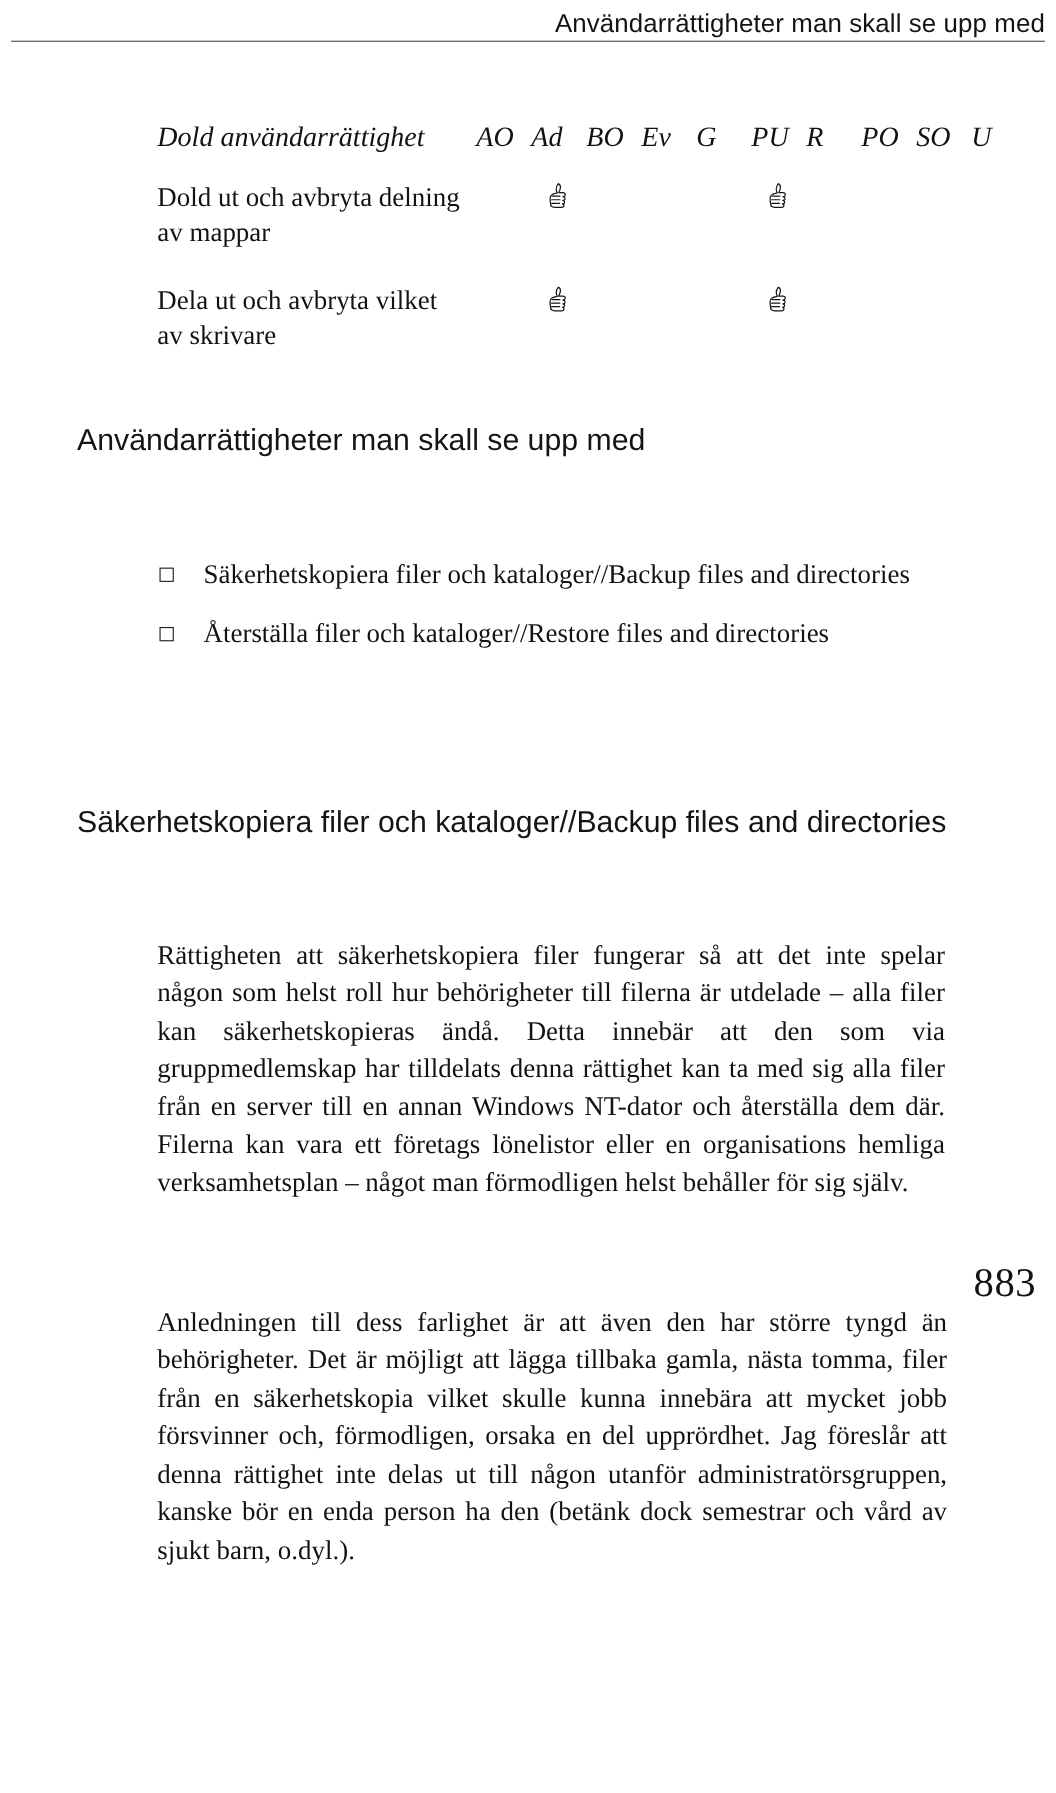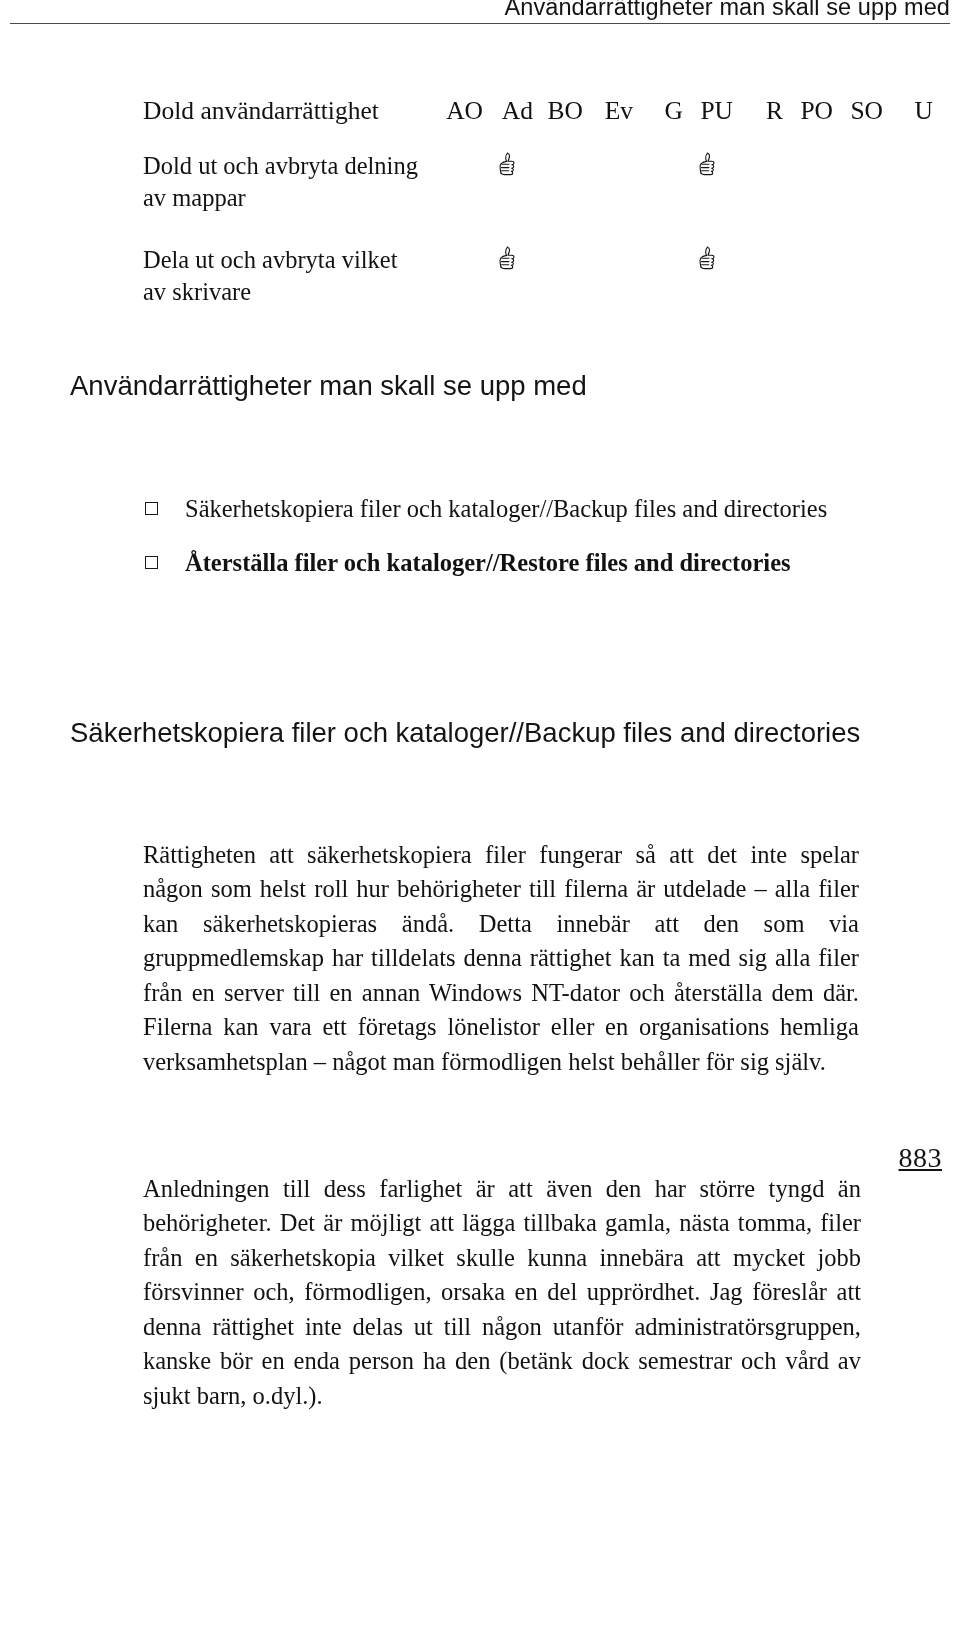--- a/index.html
+++ b/index.html
@@ -15,20 +15,21 @@
     font-family: "Liberation Serif", "DejaVu Serif", serif;
     color: #100f0f;
     overflow: hidden;
   }
 
   .page {
     position: relative;
     width: 960px;
     height: 1188px;
     box-sizing: border-box;
+    margin-top: 14px;
   }
 
   
   .running-head {
     position: absolute;
     top: 0;
     left: 10px;
     right: 10px;
     height: 34px;
   }
@@ -59,30 +60,31 @@
   }
   .perm-table table {
     border-collapse: collapse;
     width: 100%;
     table-layout: fixed;
   }
   .perm-table col.c-label { width: 290px; }
   .perm-table col.c-flag  { width: 50px; }
 
   .perm-head th {
+    font-style: italic;
     font-size: 25.5px;
     font-weight: normal;
     text-align: left;
     padding: 0 0 24px 0;
     vertical-align: top;
     white-space: nowrap;
     color: #131212;
   }
   .perm-head th.col-h {
-    text-align: right;
+    text-align: left;
     padding-left: 0;
     padding-right: 0;
   }
 
   .perm-row td {
     vertical-align: top;
     padding: 0 0 30px 0;
     font-size: 24.5px;
     line-height: 1.30;
     color: #131212;
@@ -159,32 +161,31 @@
     position: absolute;
     left: 2px;
     top: 10px;
     width: 13px;
     height: 13px;
     border: 1.8px solid #1a1919;
     box-sizing: border-box;
   }
   .bullets .bullet-text { display: block; }
   li.b-1 { width: 706px; }
-  li.b-2 { width: 730px; font-weight: bold; }
+  li.b-2 { width: 730px; }
   li.b-3 { width: 716px; }
 
   
   .folio {
     position: absolute;
     right: 18px;
     bottom: 14px;
-    font-size: 28px;
+    font-size: 37px;
     color: #141313;
     letter-spacing: 0.5px;
-    text-decoration: underline;
   }
 </style>
 </head>
 <body>
 
 <div class="page">
 
   <div class="running-head">
     <div class="running-head-text">Användarrättigheter man skall se upp med</div>
     <div class="running-rule"></div>

